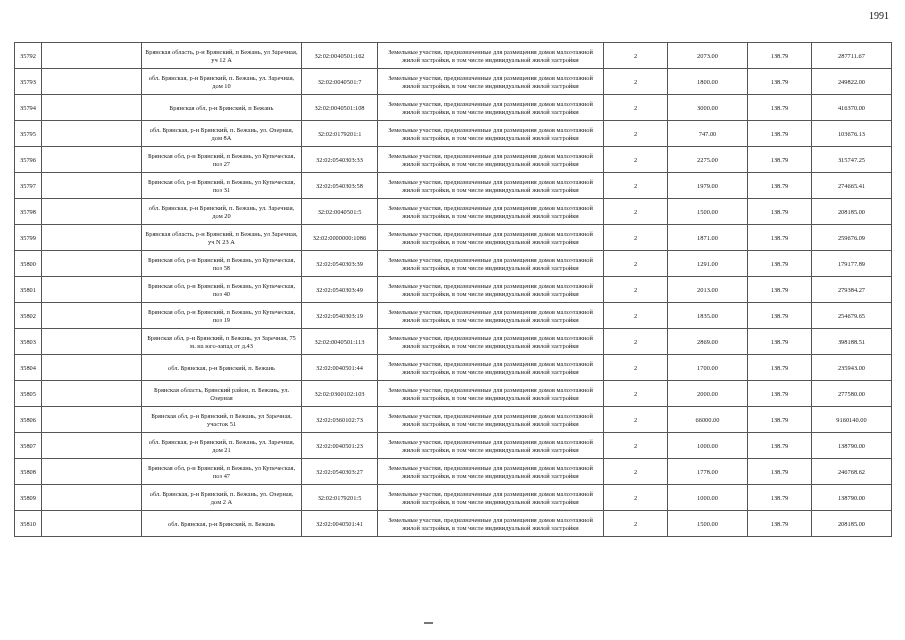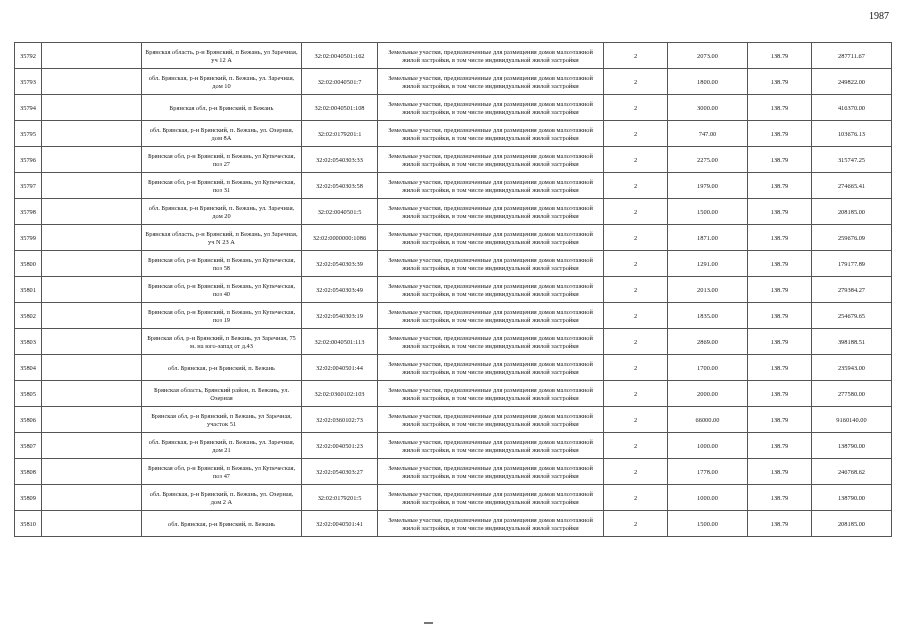--- a/index.html
+++ b/index.html
@@ -47,21 +47,21 @@
   .footer-mark {
     position: absolute;
     left: 424px; bottom: 16px;
     width: 9px; height: 2px;
     background: #777;
   }
 </style>
 </head>
 <body>
 
-<div class="page-number">1987</div>
+<div class="page-number">1991</div>
 
 <table class="cadastral">
   <colgroup>
     <col class="c-id">
       <col class="c-blank">
       <col class="c-address">
       <col class="c-cadnum">
     <col class="c-landuse">
       <col class="c-count">
       <col class="c-area">

